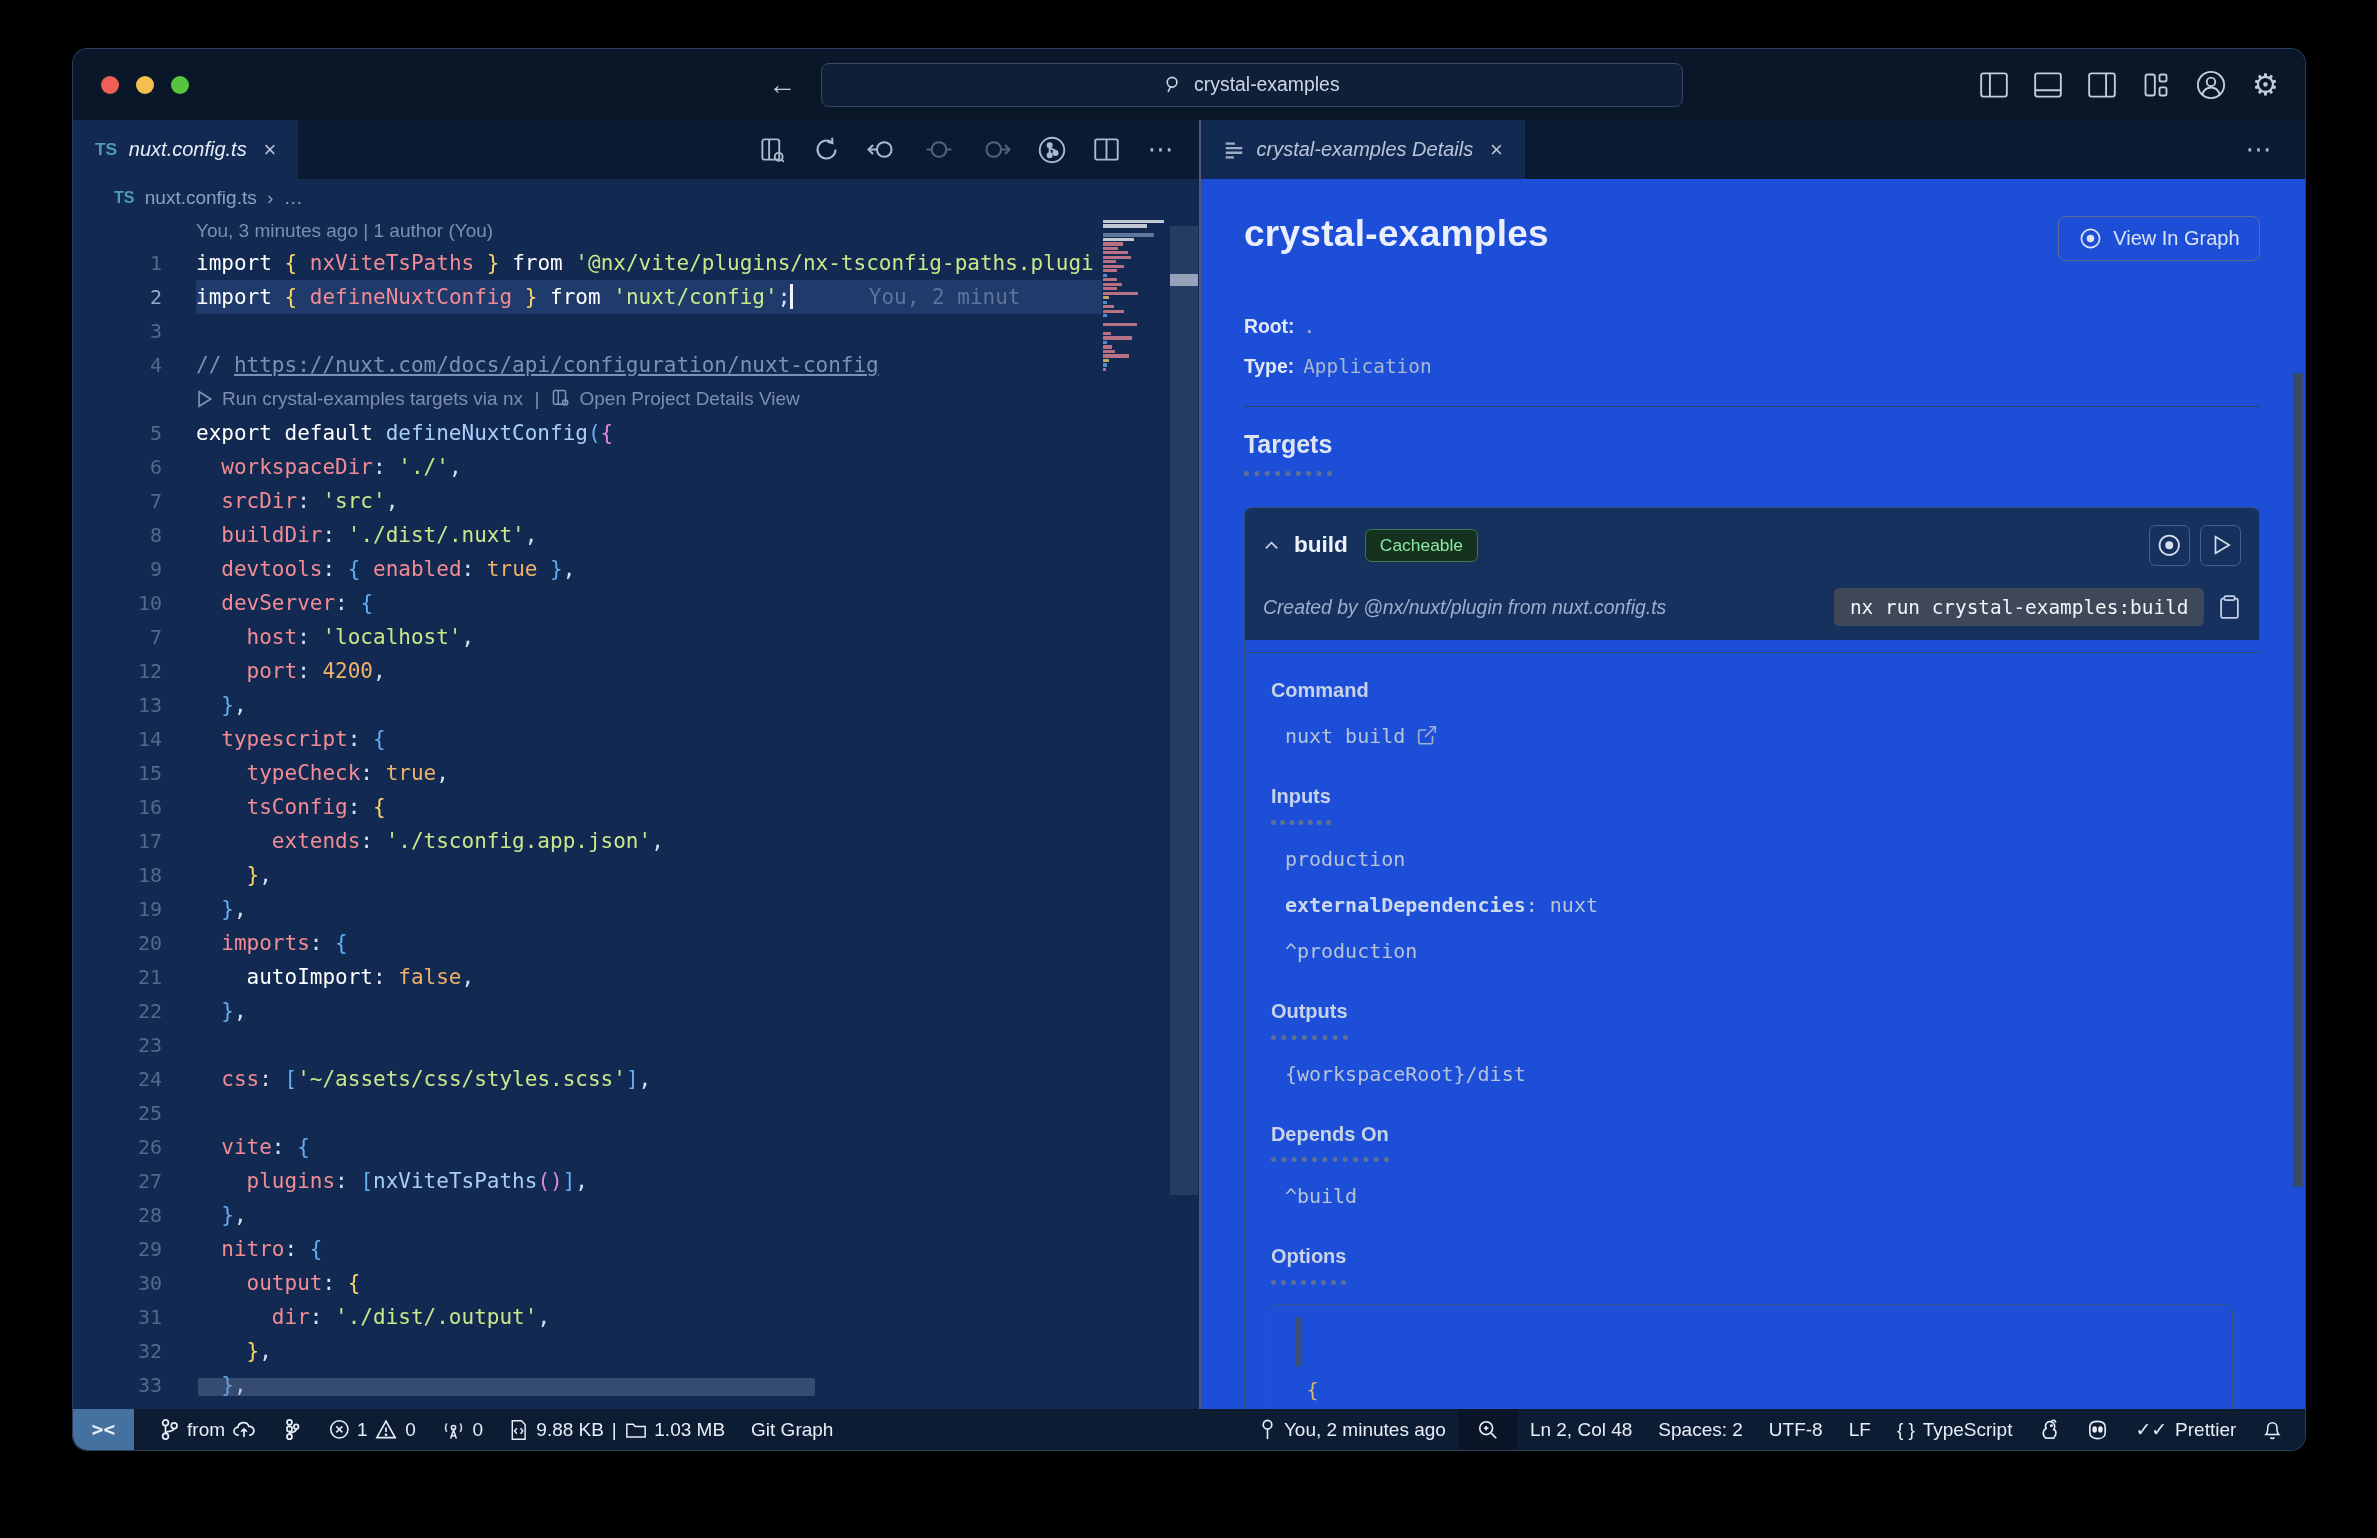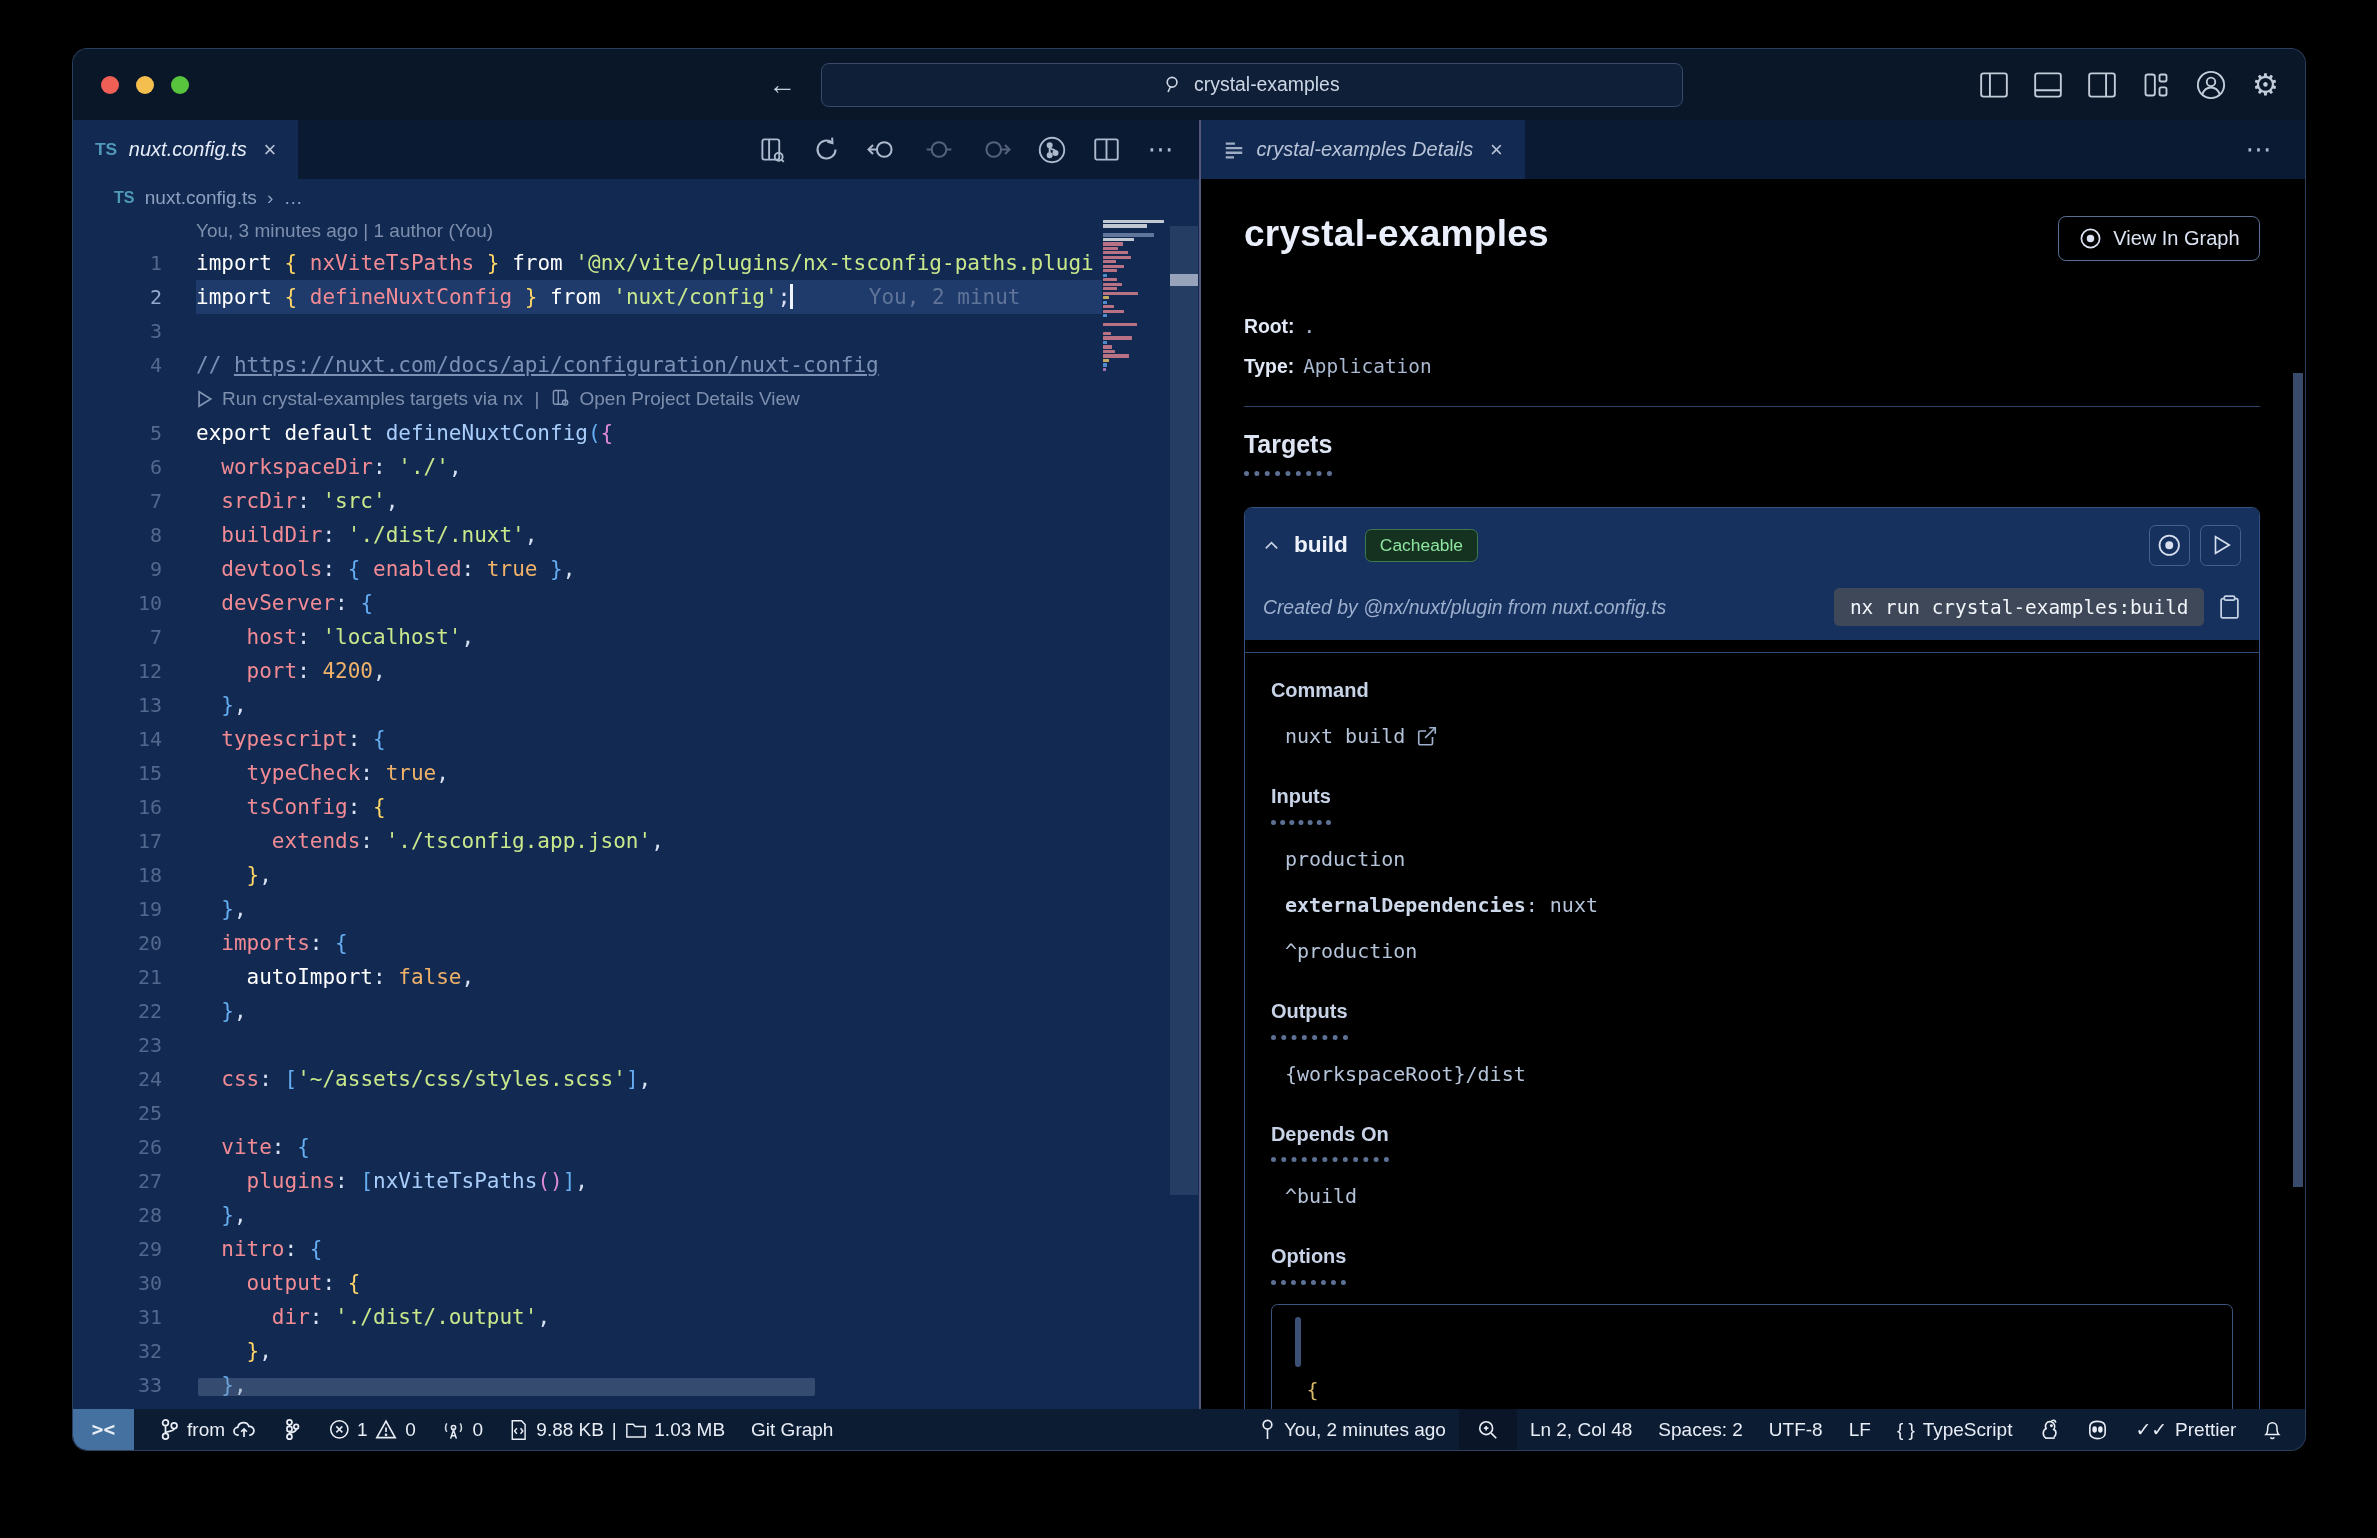--- a/index.html
+++ b/index.html
@@ -22,21 +22,21 @@
                display:flex; align-items:center; justify-content:center; gap:10.3px;
                color:#ccd6e4; font-size:19.4px; }
   .topicons { position:absolute; right:26px; top:0; height:71px; display:flex; align-items:center; gap:26px;
               color:#c3cdda; }
   .topicons svg { display:block; }
 
   
   .main { flex:1; display:flex; min-height:0; }
   .editor-group { width:1126px; flex:0 0 auto; display:flex; flex-direction:column; background:#122a52; }
   .vdivider { width:1.9px; background:#52577b; flex:0 0 auto; }
-  .details-group { flex:1; display:flex; flex-direction:column; background:#000000; min-width:0; }
+  .details-group { flex:1; display:flex; flex-direction:column; background:#1d4ed8; min-width:0; }
 
   
   .tabstrip { height:59px; background:#0a1a33; display:flex; align-items:stretch; flex:0 0 auto; position:relative; }
   .tab { display:flex; align-items:center; gap:11.6px; padding:0 22px; background:#122a52; }
   .tab .ts-badge { color:#519aba; font-weight:bold; font-size:17.4px; }
   .tab .tab-title { color:#e6ecf8; font-size:20px; font-style:italic; }
   .tab .closex { color:#b9c4d6; font-size:22px; margin-left:5.2px; }
   .editor-actions { position:absolute; right:23px; top:0; height:59px; display:flex; align-items:center; gap:27px;
                     color:#adb9cd; }
   .editor-actions .dim { opacity:.45; }
@@ -101,21 +101,21 @@
            display:flex; align-items:center; justify-content:center; color:#d7dfee; }
   .tc-created { display:flex; align-items:center; margin-top:22px; }
   .created-txt { color:#9dafcd; font-style:italic; font-size:19.4px; }
   .cmd-chip { margin-left:auto; background:#3e4858; border-radius:5.2px; padding:7.8px 15.5px;
               font-family:"DejaVu Sans Mono",monospace; font-size:19.4px; color:#f2f5fa; }
   .copy-btn { margin-left:14px; color:#c3cfe3; }
   .tc-body { border-top:1.3px solid #2c4a74; padding:26px 26px 0 26px;margin-top:12px; }
   .h3d { display:inline-block; color:#c8d3e7; font-size:20px; font-weight:600; }
   .sec { margin-bottom:37px; }
   .mono-item { font-family:"DejaVu Sans Mono",monospace; font-size:20px; color:#b6c4da;
-               margin-top:22px; padding-left:14px; display:flex; align-items:center; gap:10.3px; }
+               margin-top:22px; padding-left:14px; display:flex; gap:10.3px; }
   .mono-item b { color:#cdd9ea; }
   .opt-box { border:1.3px solid #3b5680; border-radius:6.5px; margin-top:19.4px; height:162px;
              padding:15.5px 0 0 23px; position:relative; overflow:hidden;
              font-family:"DejaVu Sans Mono",monospace; font-size:20px; }
   .opt-bar { position:absolute; left:23px; width:5.8px; border-radius:3.2px; background:#3c5076; }
   .opt-line { height:34px; line-height:34px; white-space:pre; padding-left:11.6px; }
   .j-br{color:#d9b86a;} .j-key{color:#e0b566;} .j-pn{color:#d6dded;} .j-val{color:#58bfc6;}
   .d-scrollbar { position:absolute; right:1.9px; top:194px; width:9.7px; height:814px; background:#394a6b; }
 
   

